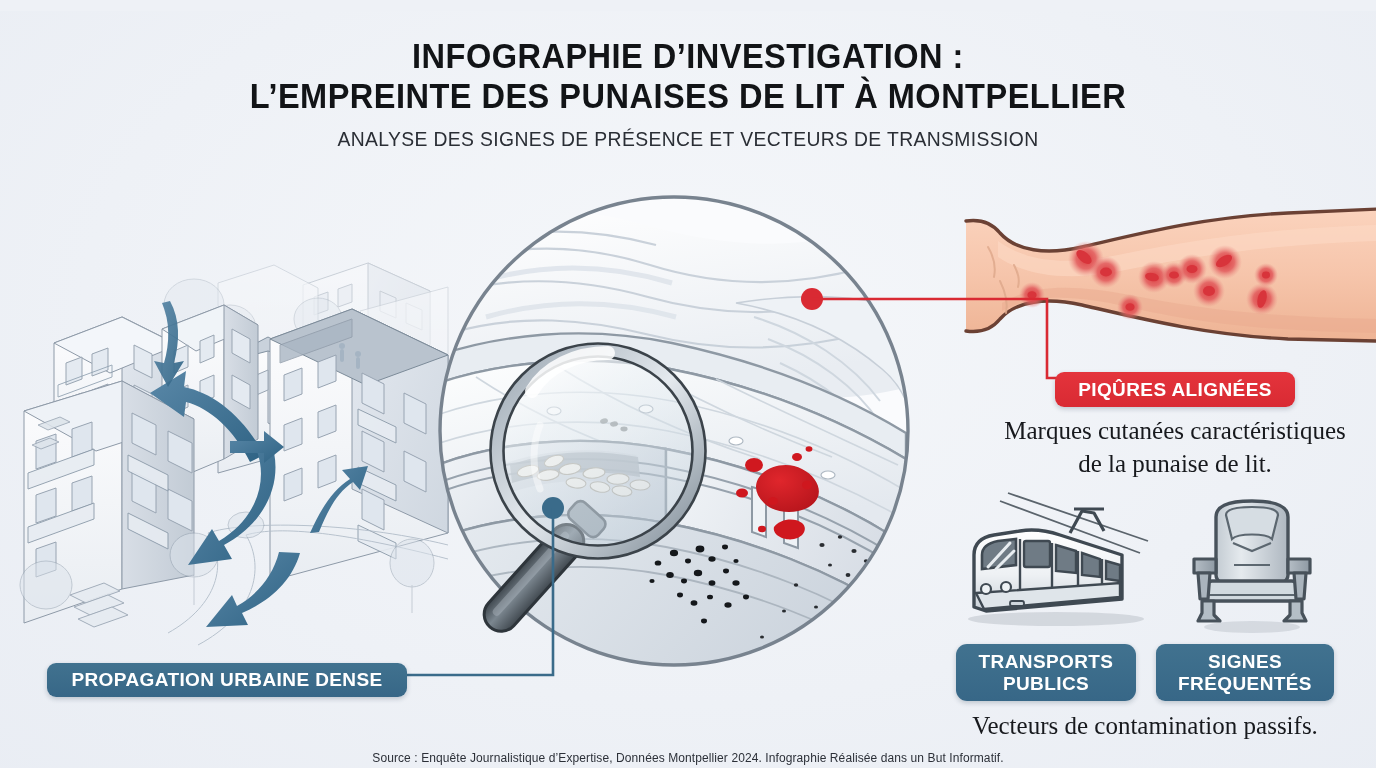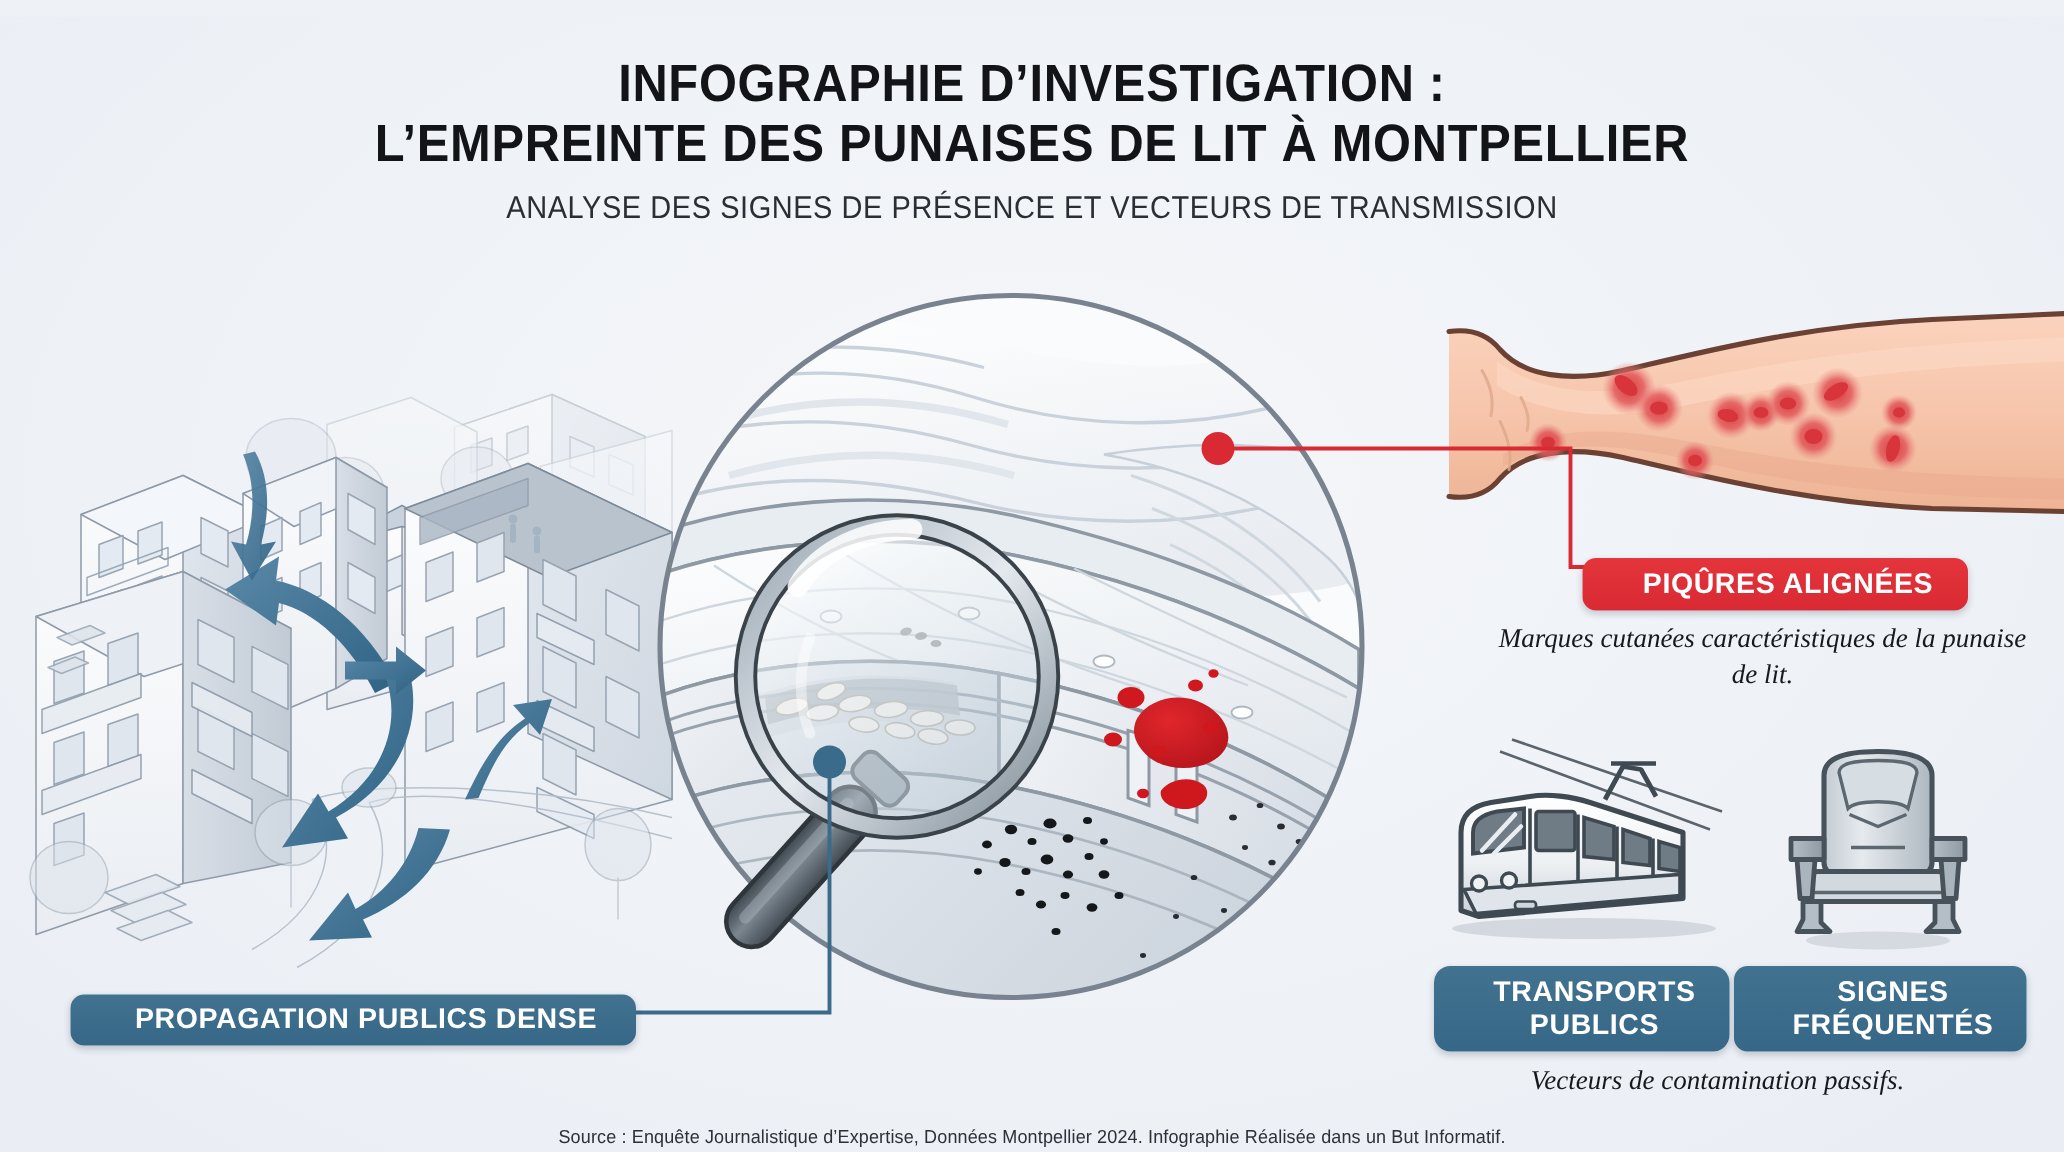--- a/index.html
+++ b/index.html
@@ -31,29 +31,28 @@
     white-space:nowrap;transform:scaleX(.92);transform-origin:center;
   }
 
   
   .badge{
     position:absolute;display:flex;align-items:center;justify-content:center;
     color:#fff;font-weight:bold;border-radius:9px;text-align:center;
     letter-spacing:.4px;line-height:1.12;
     box-shadow:0 2px 5px rgba(25,45,70,.22);
     white-space:pre-line;
-    padding-left:17px;
   }
   .badge.red{background:linear-gradient(180deg,#e4343c 0%,#d92a33 100%);}
   .badge.blue{background:linear-gradient(180deg,#41728f 0%,#376787 100%);}
 
   .caption{
     position:absolute;text-align:center;color:#17191d;
-    font-family:"Liberation Serif", serif;font-style:italic;
-    font-size:18px;line-height:1.33;
+    font-family:"Liberation Serif", serif;
+    font-size:25px;line-height:1.33;
   }
 
   .srcline{
     position:absolute;left:0;bottom:14px;width:1376px;text-align:center;
     font-size:12.5px;color:#2c3038;letter-spacing:.1px;
     transform:scaleX(.96);transform-origin:center;
   }
 
   
   .conn{position:absolute;}
@@ -602,21 +601,21 @@
     <svg width="530" height="190" viewBox="0 0 530 190">
       <circle cx="513" cy="11" r="11" fill="#3a6b8a"></circle>
       <path d="M513,11 V178 H18" fill="none" stroke="#3a6b8a" stroke-width="2.6"></path>
     </svg>
   </div>
 
   <div class="badge red" style="left:1055px;top:361px;width:240px;height:35px;font-size:19px;">PIQÛRES ALIGNÉES</div>
   <div class="caption" style="left:990px;top:403px;width:370px;">Marques cutanées caractéristiques
 de la punaise de lit.</div>
 
-  <div class="badge blue" style="left:47px;top:652px;width:360px;height:34px;font-size:19px;">PROPAGATION PUBLICS DENSE</div>
+  <div class="badge blue" style="left:47px;top:652px;width:360px;height:34px;font-size:19px;">PROPAGATION URBAINE DENSE</div>
 
   <div class="badge blue" style="left:956px;top:633px;width:180px;height:57px;font-size:19px;border-radius:11px;">TRANSPORTS
 PUBLICS</div>
   <div class="badge blue" style="left:1156px;top:633px;width:178px;height:57px;font-size:19px;">SIGNES
 FRÉQUENTÉS</div>
   <div class="caption" style="left:950px;top:698px;width:390px;">Vecteurs de contamination passifs.</div>
 
   <div class="srcline">Source : Enquête Journalistique d’Expertise, Données Montpellier 2024. Infographie Réalisée dans un But Informatif.</div>
 
 </div>

